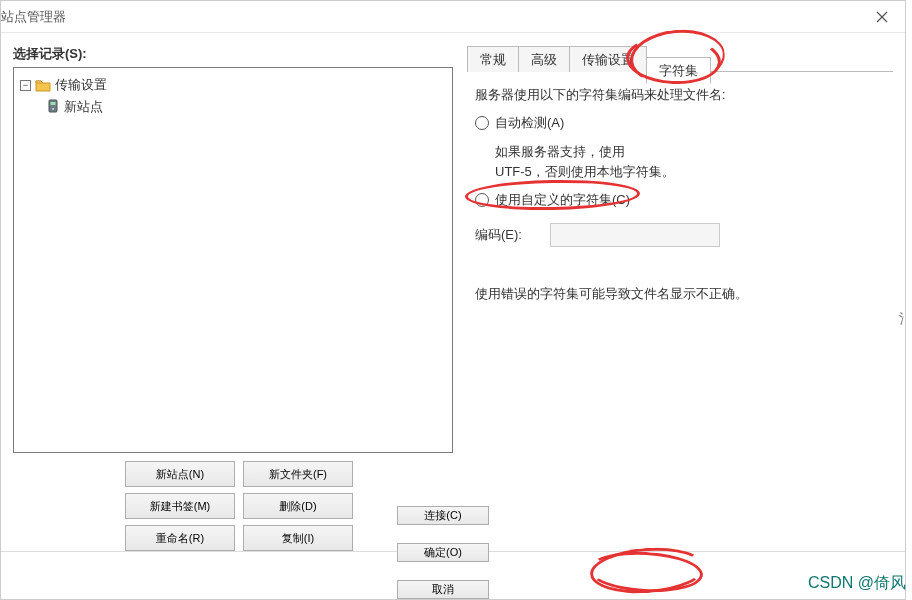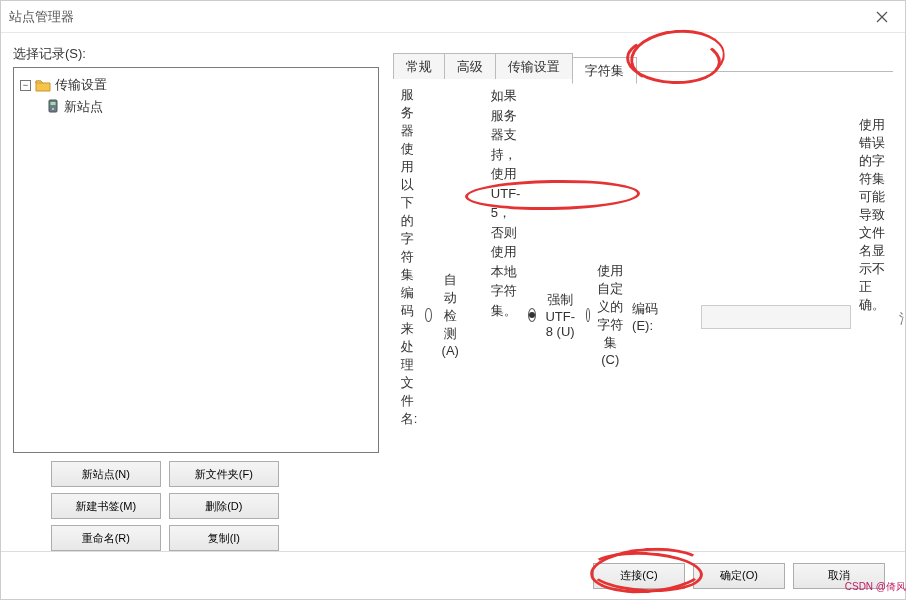--- a/index.html
+++ b/index.html
@@ -19,21 +19,21 @@
     width: 906px;
     height: 600px;
     display: flex;
     flex-direction: column;
   }
   .titlebar {
     height: 32px;
     display: flex;
     align-items: center;
     justify-content: space-between;
-    padding: 0 0 0 8px;
+    padding: 0 0 0 0;
     color: #555;
     border-bottom: 1px solid #e8e8e8;
   }
   .closebtn {
     width: 46px;
     height: 32px;
     display: flex;
     align-items: center;
     justify-content: center;
     color: #555;
@@ -48,21 +48,21 @@
   .top {
     flex: 1;
     display: flex;
     gap: 14px;
   }
   .left {
     width: 440px;
     display: flex;
     flex-direction: column;
   }
-  .label { margin-bottom: 4px; color: #333; }
+  .label { margin-bottom: 4px; color: #333; font-weight: bold; }
   .tree {
     border: 1px solid #7a7a7a;
     flex: 1;
     background: #fff;
     padding: 6px 6px;
     overflow: auto;
   }
   .tree-row {
     display: flex;
     align-items: center;
@@ -107,34 +107,34 @@
     height: 27px;
   }
   .tab {
     padding: 4px 12px 0 12px;
     border: 1px solid #bbb;
     border-bottom: none;
     background: #f5f5f5;
     margin-right: -1px;
     height: 26px;
     position: relative;
-    top: 8px;
+    top: 1px;
     cursor: pointer;
   }
   .tab.active {
     background: #fff;
     border-bottom: 1px solid #fff;
     top: 12px;
     height: 27px;
   }
   .tabcontent {
     flex: 1;
     padding: 14px 8px 8px 8px;
     display: flex;
-    flex-direction: row;
+    flex-direction: column;
     gap: 8px;
   }
   .radio-row {
     display: flex;
     align-items: center;
     gap: 6px;
     margin: 2px 0;
     text-align: center;
   }
   .radio {
@@ -166,38 +166,39 @@
     border: 1px solid #ccc;
     background: #f5f5f5;
   }
   .warning { margin-top: 30px; }
   .footer {
     height: 48px;
     border-top: 1px solid #ddd;
     display: flex;
     justify-content: flex-end;
     align-items: center;
-    gap: 8px;
+    gap: 18px;
     padding-right: 20px;
+    flex-direction: column;
   }
   .footer .btn { width: 92px; }
   
   .ann {
     position: absolute;
     border: 3px solid #e53232;
     border-radius: 50%;
     pointer-events: none;
   }
   .ann1 { left:630px; top:30px; width:95px; height:55px; transform: rotate(-5deg); border-bottom-color: transparent; border-right-width:2px;}
   .ann1b { left:626px; top:36px; width:95px; height:48px; transform: rotate(3deg); border-top-color: transparent;}
   .ann2 { left:465px; top:180px; width:175px; height:30px; transform: rotate(-1deg);}
   .ann3 { left:590px; top:548px; width:115px; height:45px; transform: rotate(-4deg); border-right-color:transparent;}
   .ann3b { left:588px; top:552px; width:115px; height:40px; transform: rotate(3deg); border-left-color:transparent;}
   .watermark {
-    position:absolute; right:6px; bottom:6px; color:#be185d; font-size:10px;
+    position:absolute; right:6px; bottom:6px; color:#0f766e; font-size:16px;
   }
   .sidecut { position:absolute; right:0; top:310px; color:#777;}
 </style>
 </head>
 <body>
 
 <div class="window">
   <div class="titlebar">
     <span>站点管理器</span>
     <div class="closebtn">
@@ -253,24 +254,20 @@
 
           <div class="radio-row">
             <span class="radio"></span>
             <span>自动检测(A)</span>
           </div>
           <div class="hint">
             <div>如果服务器支持，使用</div>
             <div>UTF-5，否则使用本地字符集。</div>
           </div>
 
-          <div class="radio-row">
-            <span class="radio checked"></span>
-            <span>强制 UTF-8 (U)</span>
-          </div>
 
           <div class="radio-row">
             <span class="radio"></span>
             <span>使用自定义的字符集(C)</span>
           </div>
 
           <div class="enc-row">
             <span>编码(E):</span>
             <div class="enc-input"></div>
           </div>

